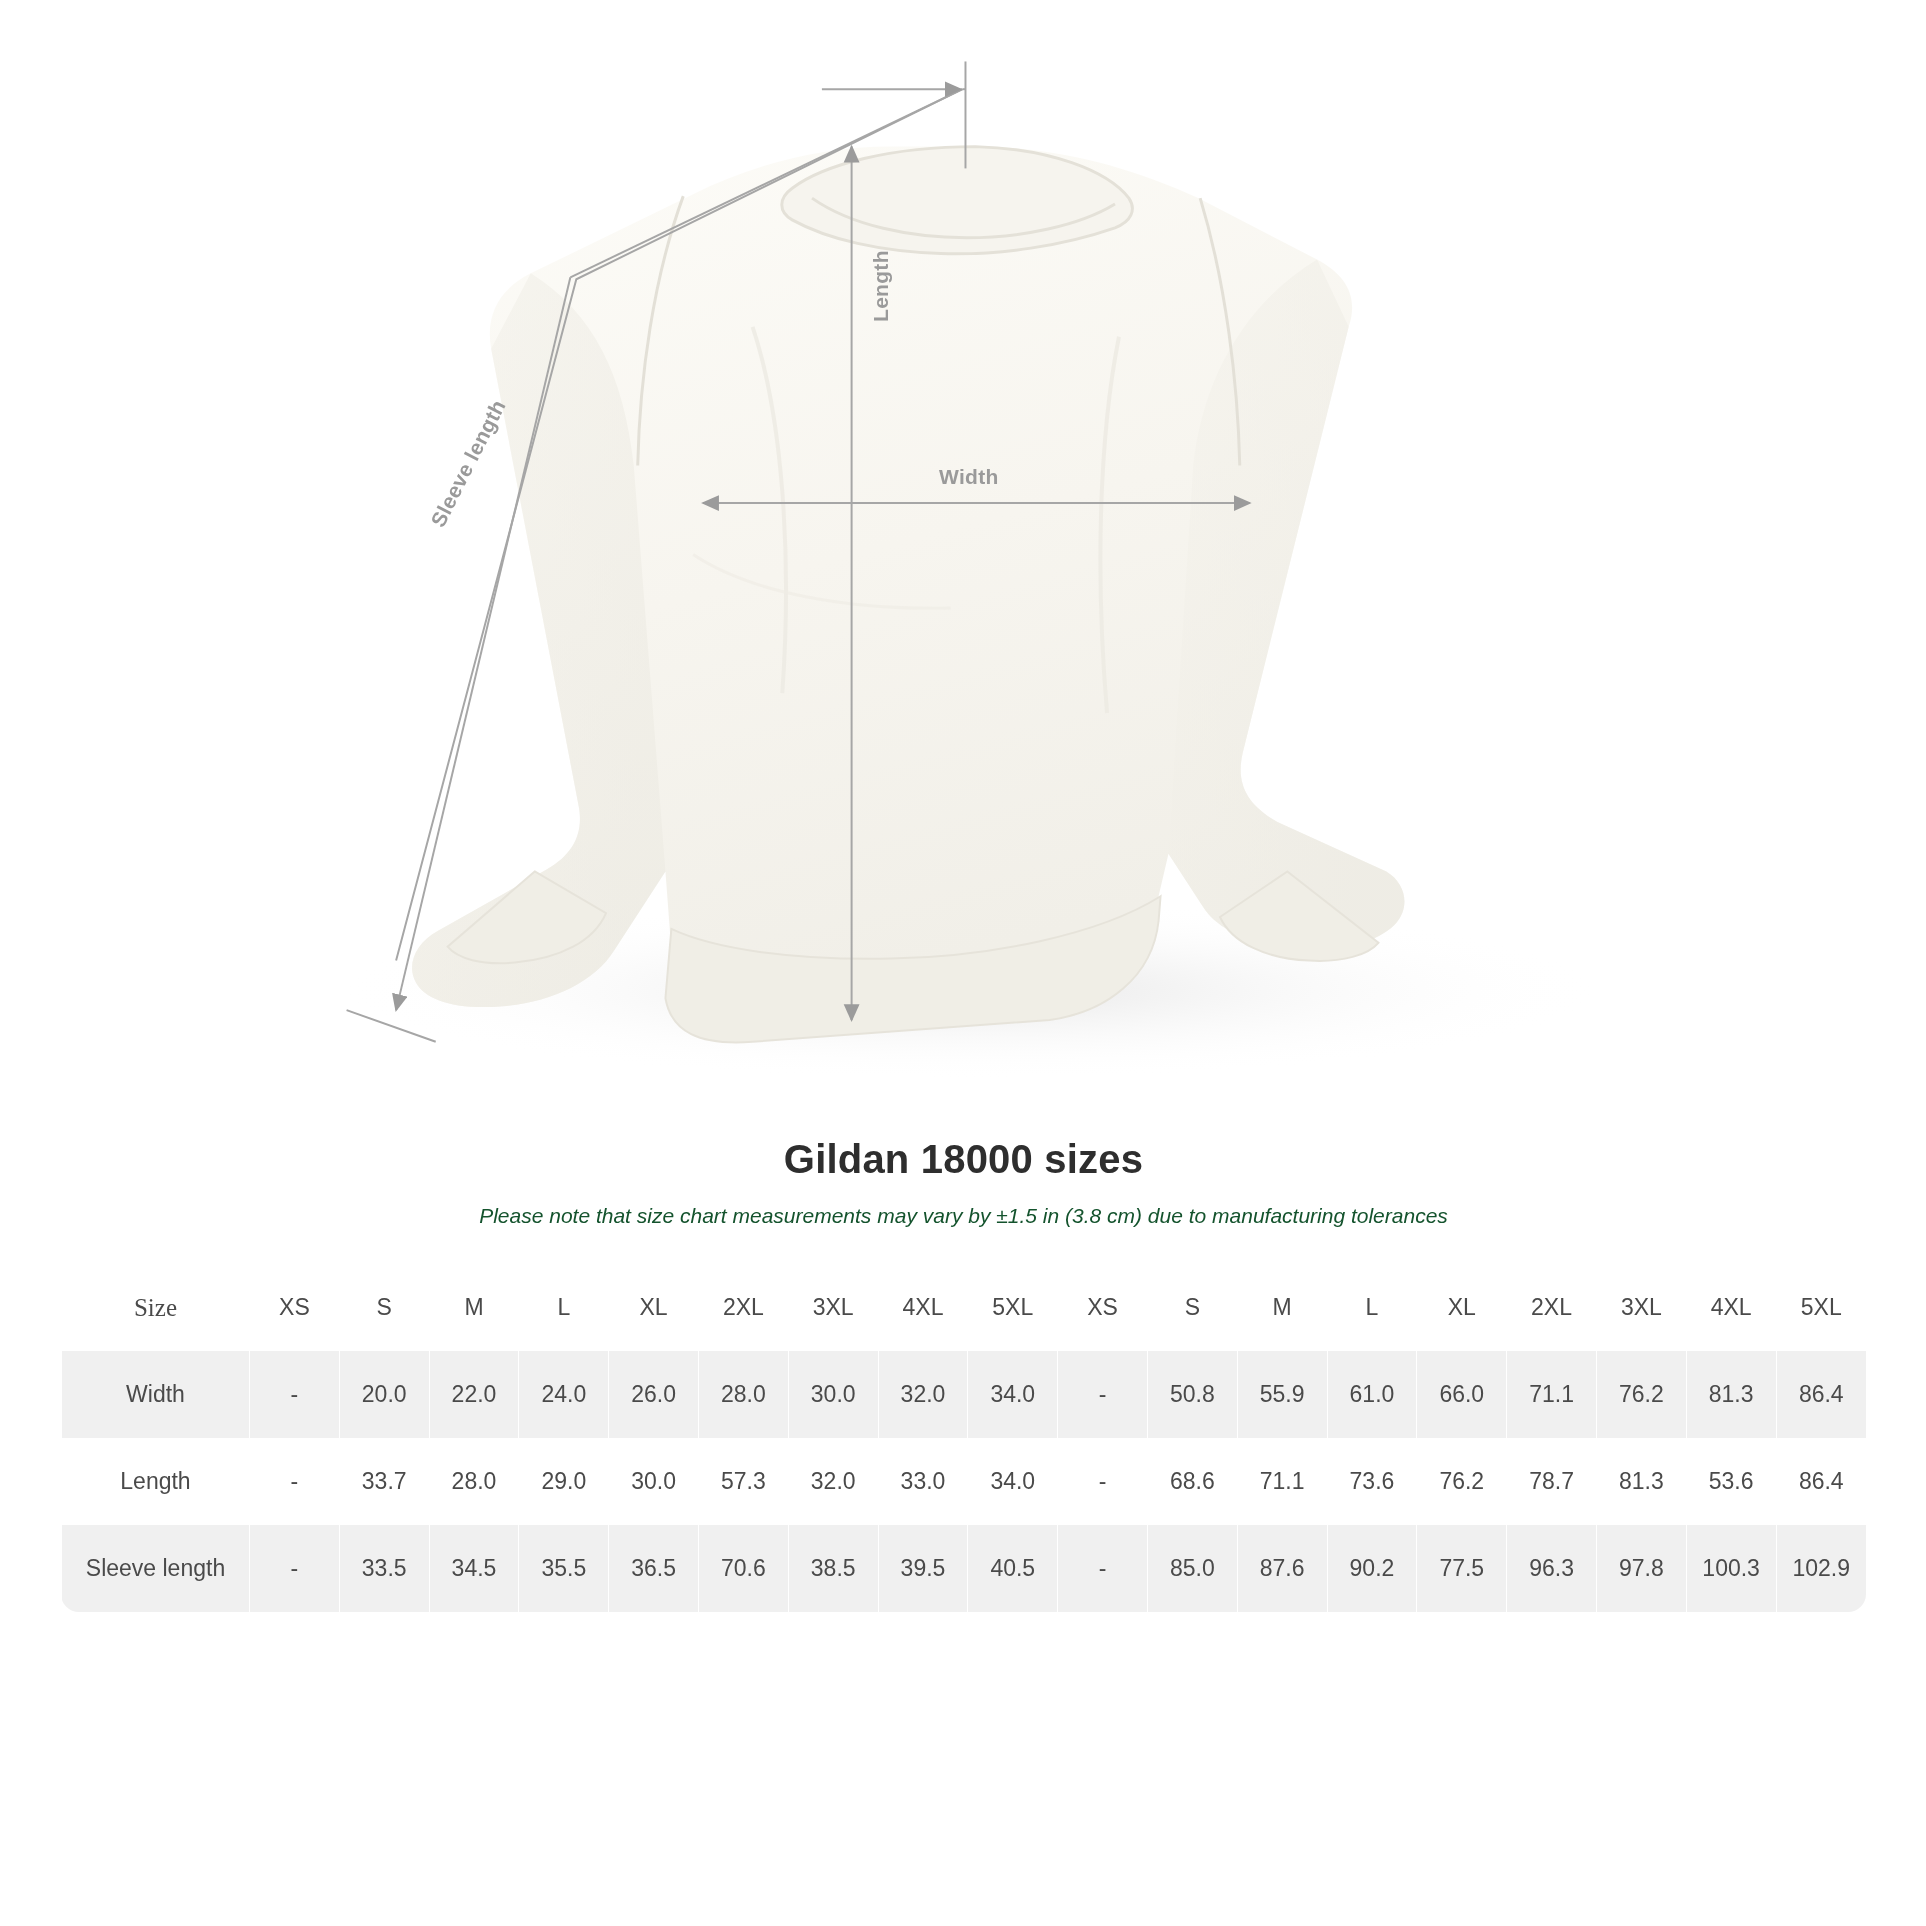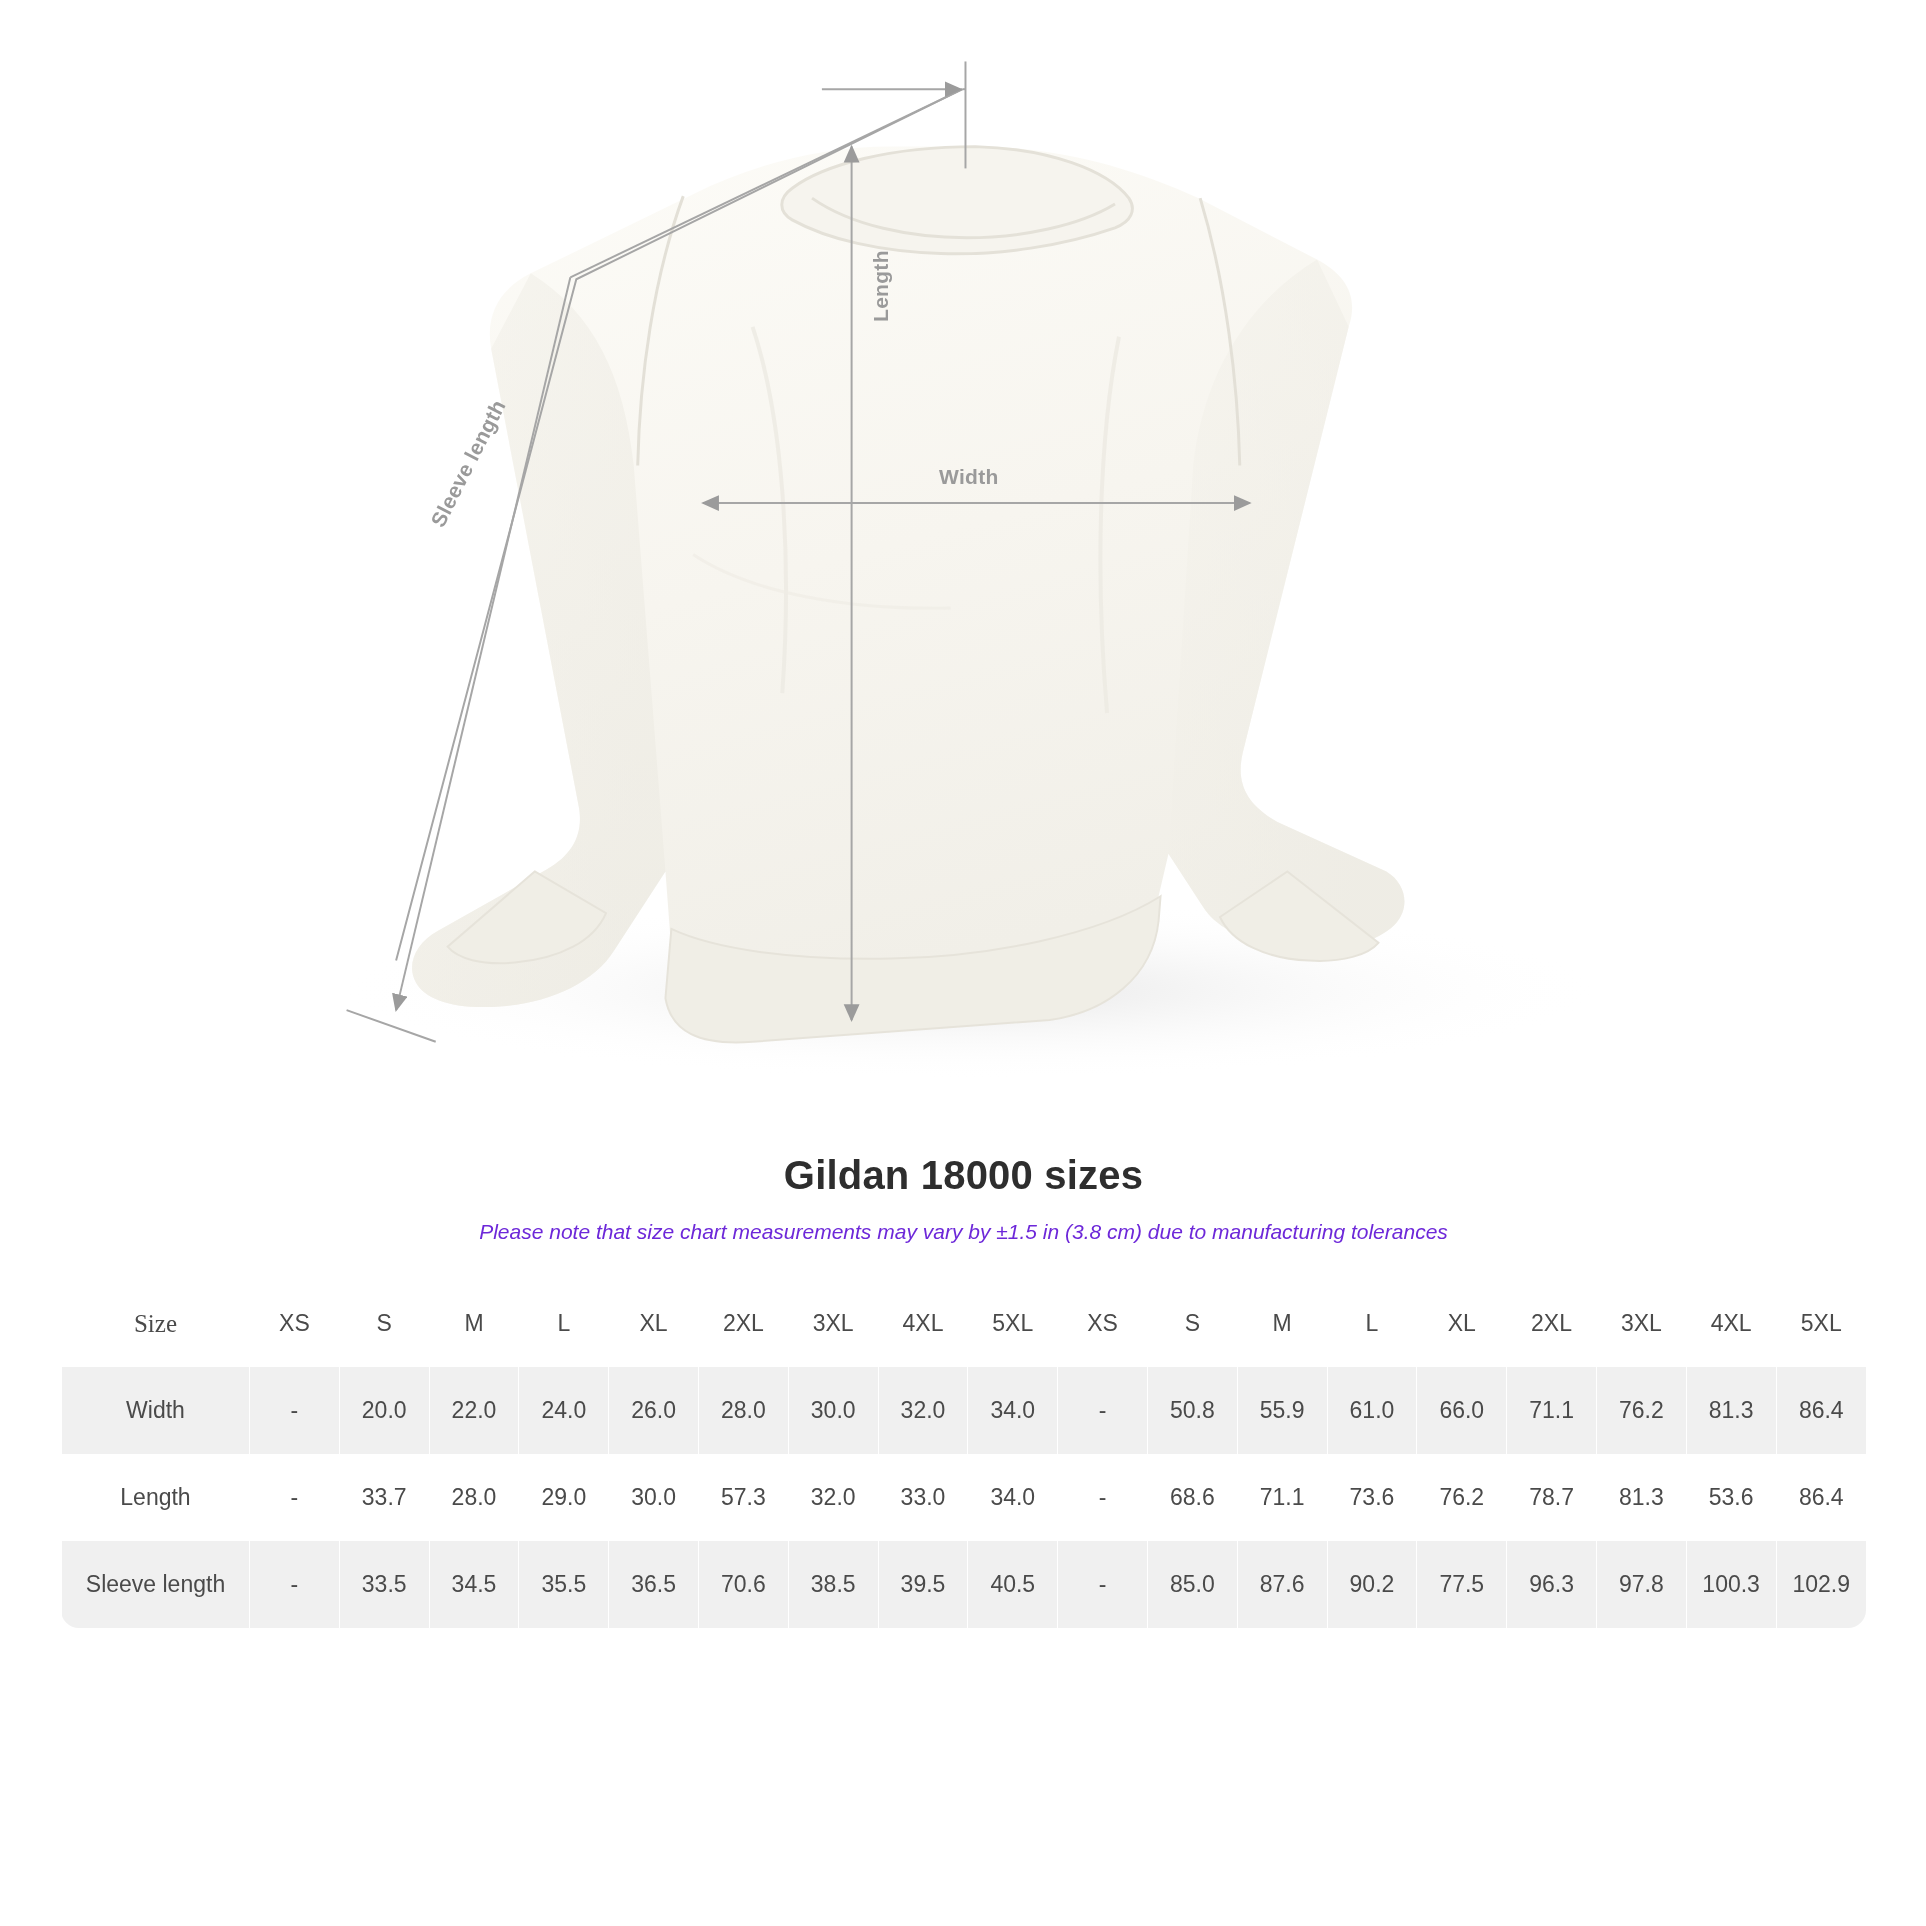--- a/index.html
+++ b/index.html
@@ -54,33 +54,33 @@
   .label-sleeve {
     left: 426px;
     top: 520px;
     transform: rotate(-63deg);
     transform-origin: left top;
   }
 
   
   .title-block {
     text-align: center;
-    margin-top: 24px;
+    margin-top: 8px;
   }
   .chart-title {
     font-size: 40px;
     font-weight: bold;
     color: #2e2e2e;
     margin: 0;
     letter-spacing: 0.2px;
   }
   .chart-note {
     font-size: 21px;
     font-style: italic;
-    color: #6d28d9;
+    color: #14532d;
     margin-top: 22px;
   }
 
   
   .table-wrap {
     margin: 36px 61px 0 61px;
     border-radius: 18px;
     overflow: hidden;
     background: #ffffff;
   }

